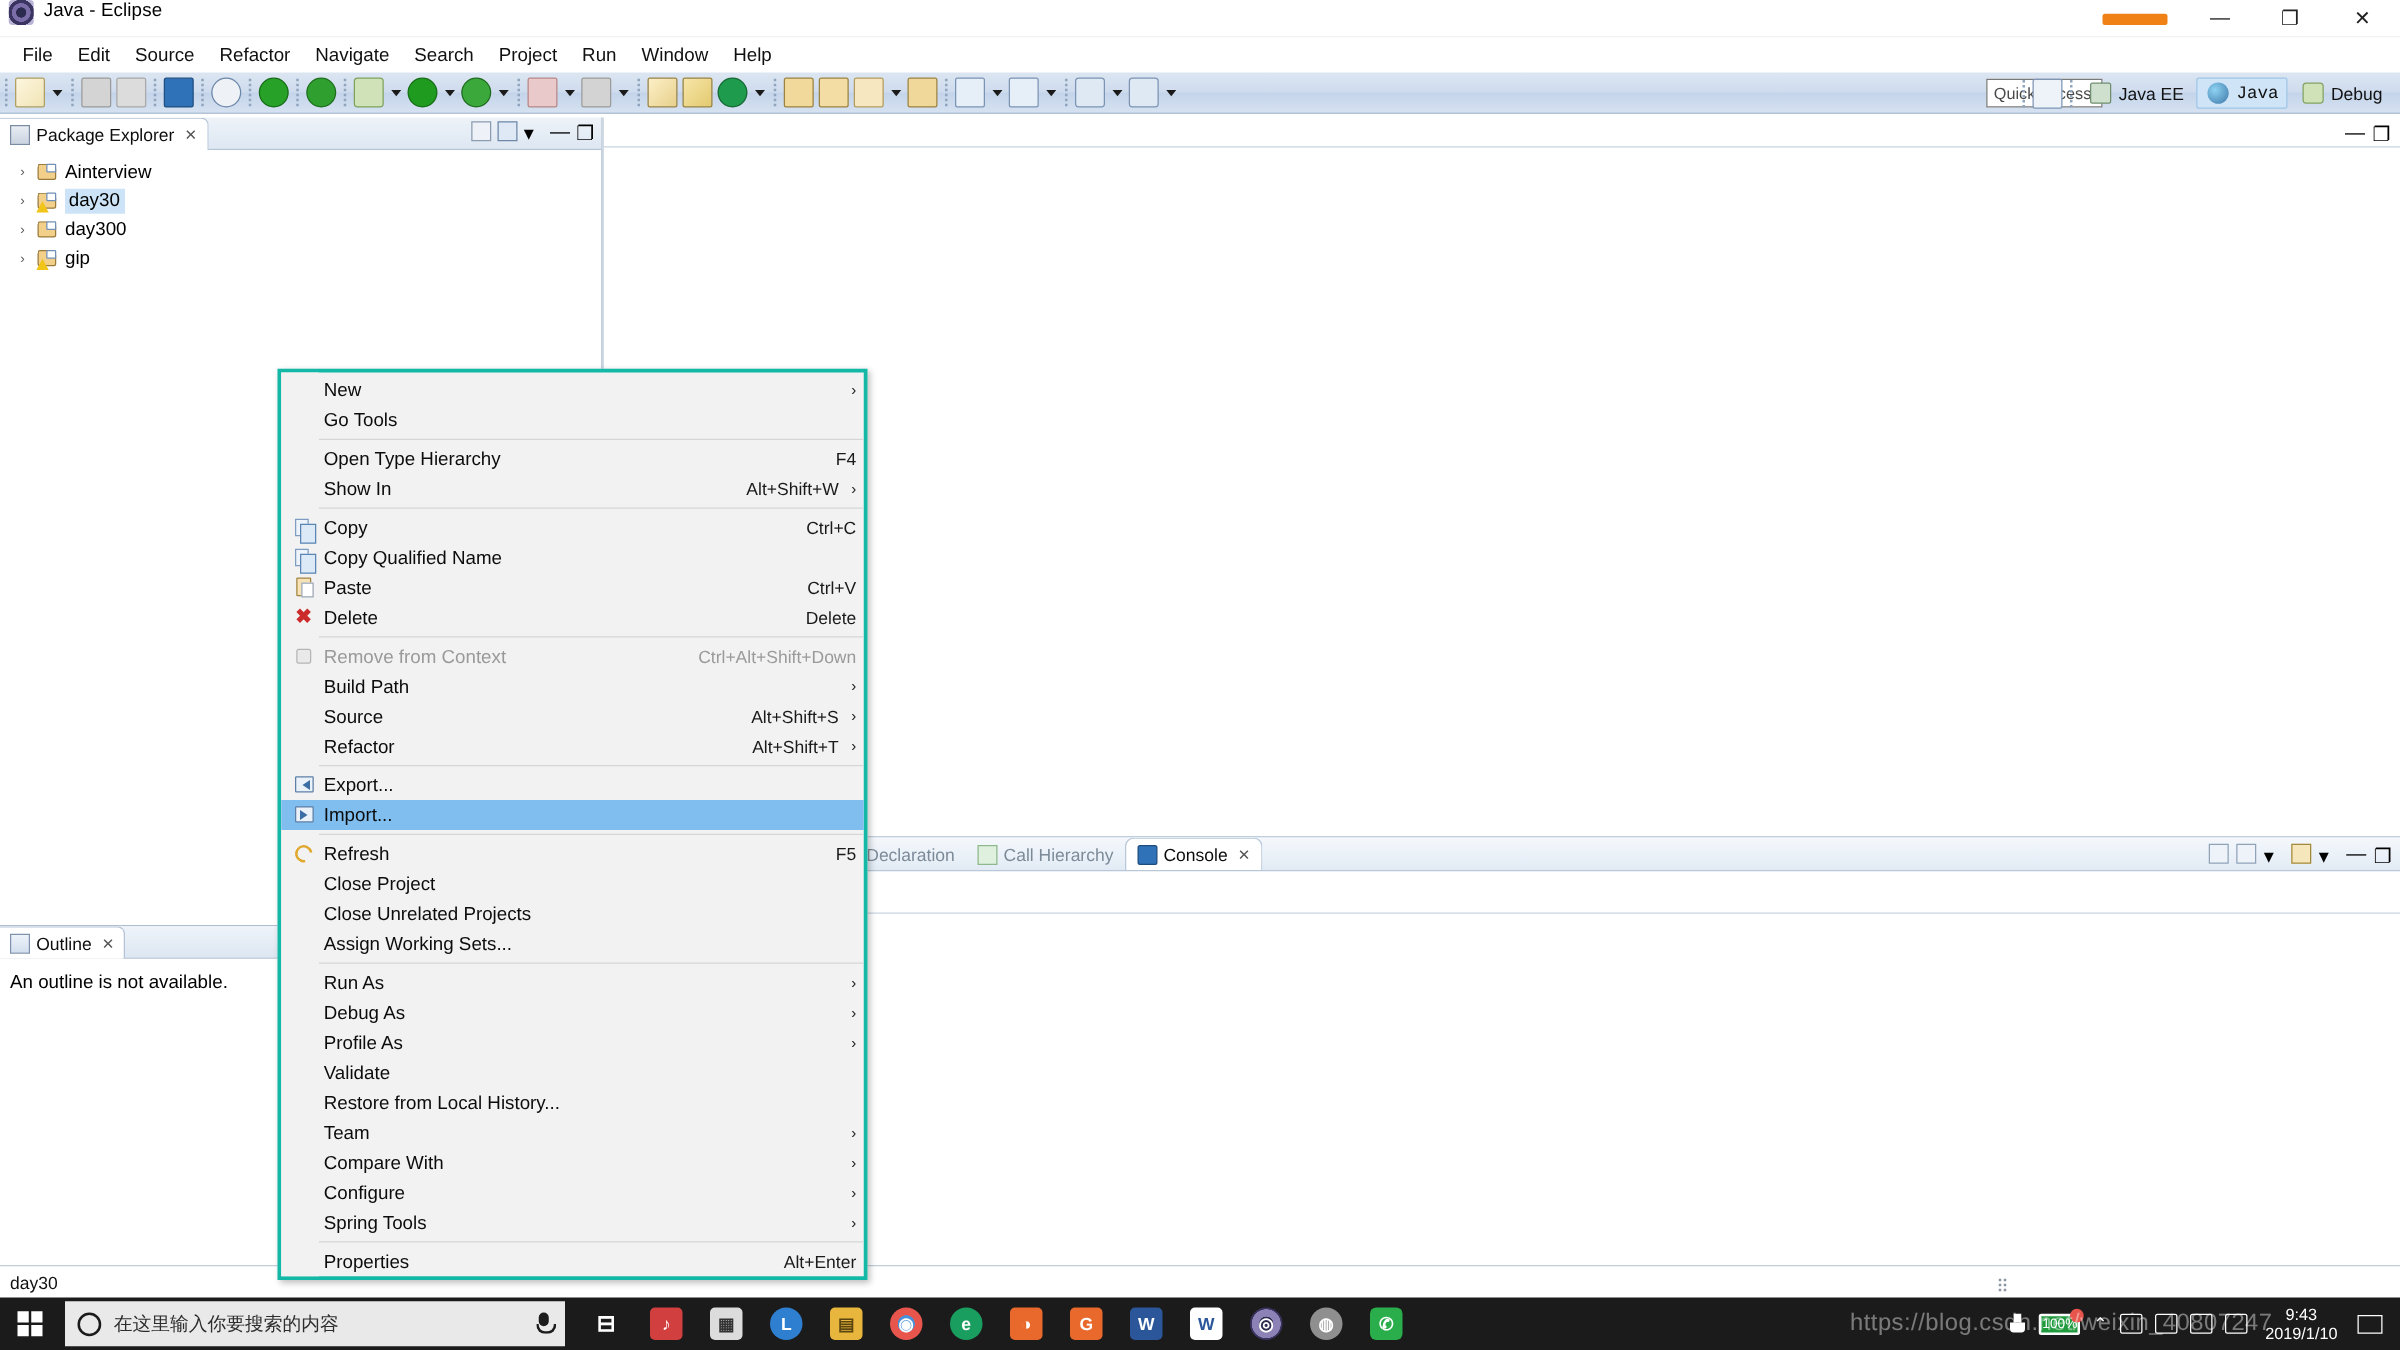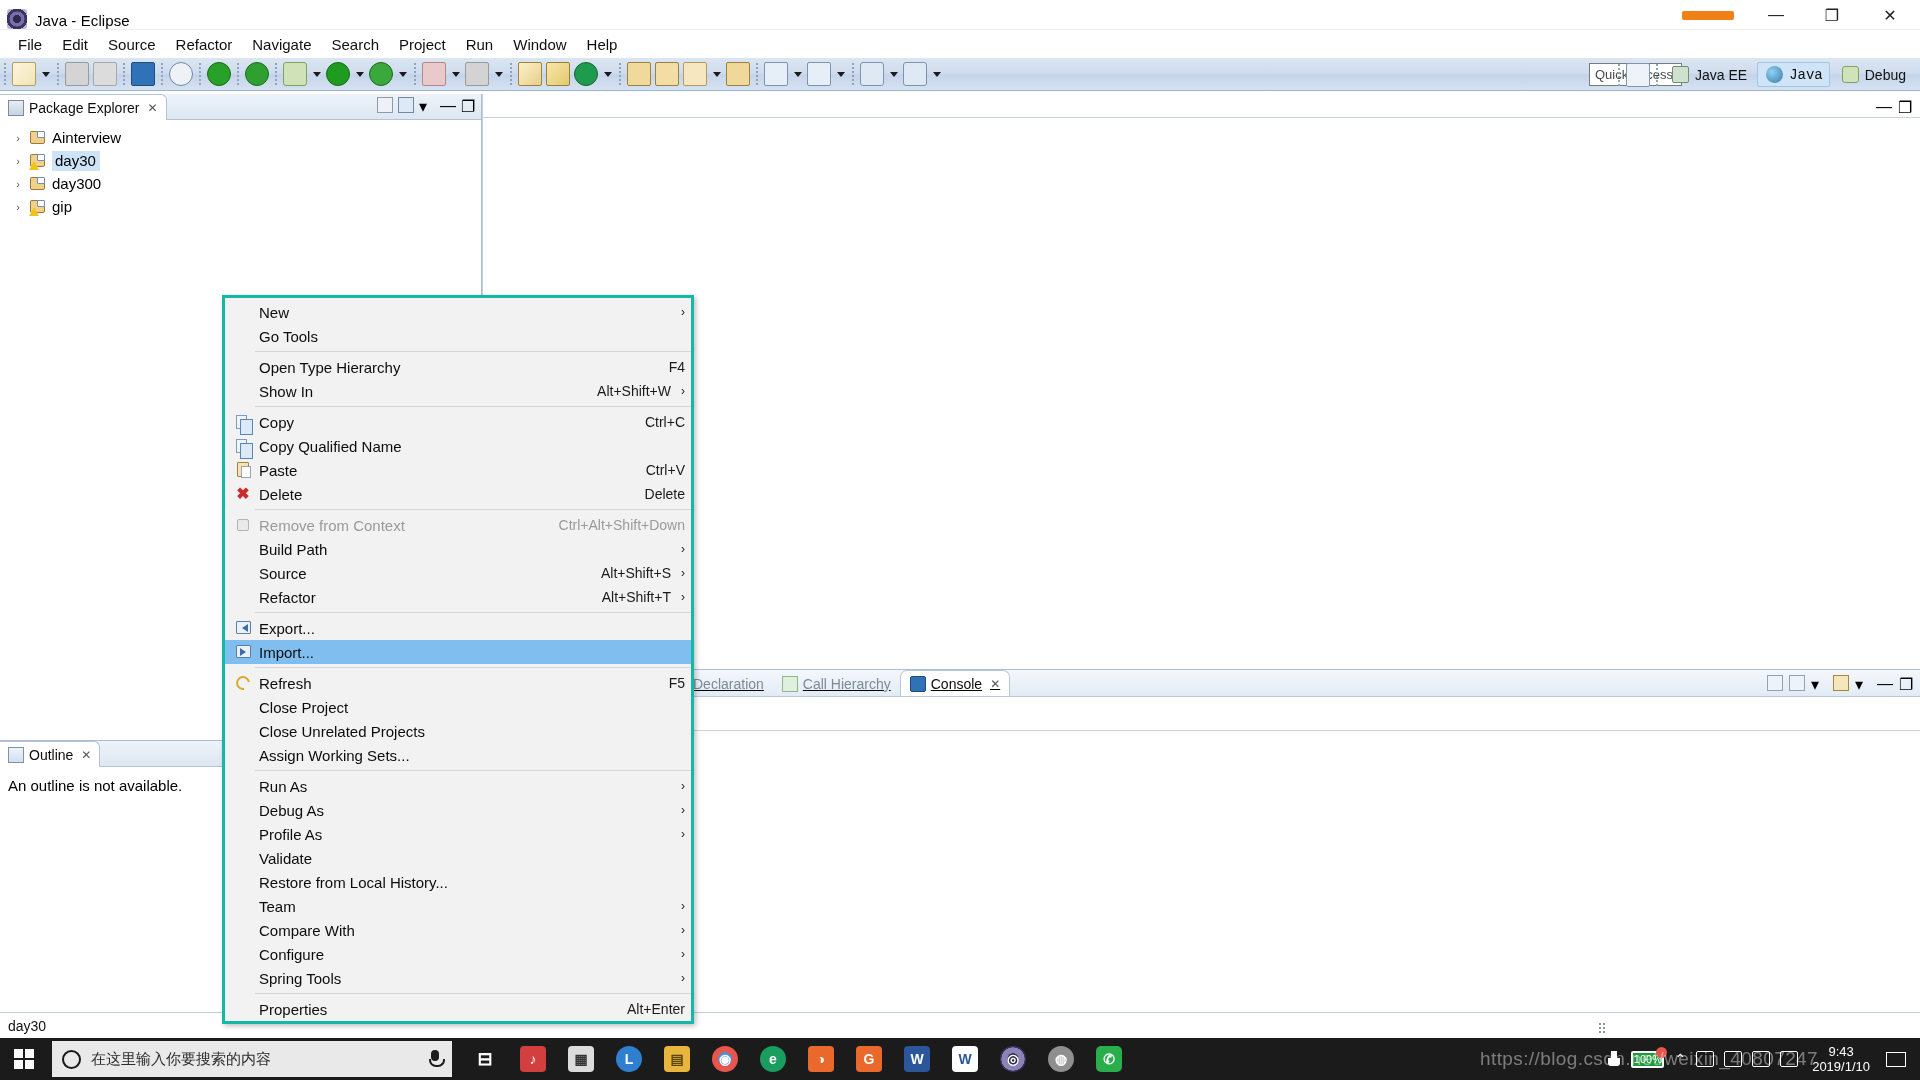--- a/index.html
+++ b/index.html
@@ -13,21 +13,21 @@
   #app {
     position: relative;
     width: 1920px; height: 1080px;
   }
 
   
   .titlebar {
     position: absolute; top: 0; left: 0;
     width: 1920px; height: 30px;
     background: #ffffff;
-    display: flex; align-items: flex-end;
+    display: flex; align-items: flex-start;
     border-bottom: 1px solid #f0f0f0;
   }
   .title-icon {
     width: 20px; height: 20px; margin-left: 7px; margin-right: 8px;
     position: relative;
     background: radial-gradient(circle at 50% 50%, #2b2b4f 0 28%, #7b6ea8 30% 52%, #3a3460 54% 72%, #b9b3d6 74% 100%);
     border-radius: 3px;
   }
   .title-text {
     font-size: 15px; color: #000; letter-spacing: .1px;
@@ -195,21 +195,21 @@
   
   .bottom-panel {
     position: absolute; left: 483px; top: 669px;
     width: 1437px; height: 343px;
     background: #fff; border-top: 1px solid #aebdd0;
   }
   .bp-tabbar {
     height: 27px; position: relative;
     background: linear-gradient(to bottom,#f4f8fc,#e2ebf5);
     border-bottom: 1px solid #b9c8d8;
-    display: flex; align-items: flex-end; text-decoration: underline;
+    display: flex; align-items: flex-end;
   }
   .bp-tab {
     display: flex; align-items: center; gap: 5px;
     height: 24px; padding: 0 9px; font-size: 14px; color: #7d8b99;
   }
   .bp-tab.active {
     background: #fff; color: #0b0b0b;
     border: 1px solid #b9c8d8; border-bottom: none;
     border-radius: 7px 7px 0 0; height: 26px;
   }

